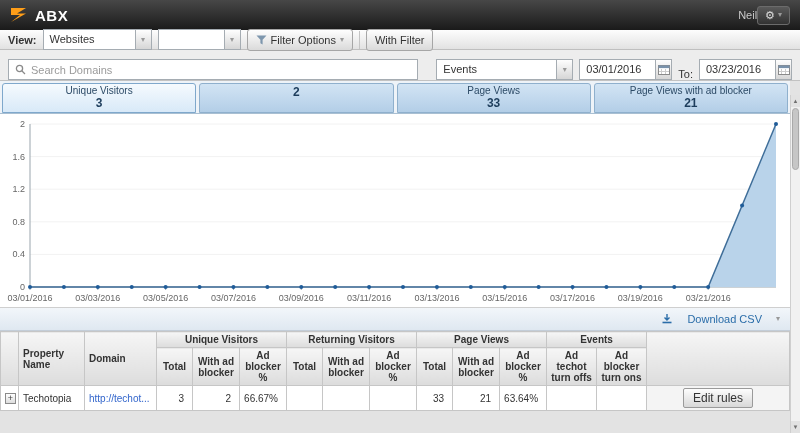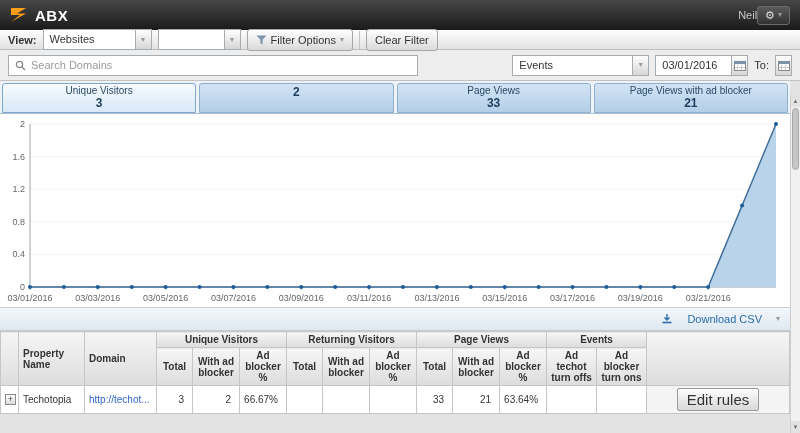--- a/index.html
+++ b/index.html
@@ -19,21 +19,21 @@
   .lbl{font-weight:bold}
   .combo{display:flex;height:21px}
   .combo-text{border:1px solid #a5acb2;border-right:none;background:#fff;padding:3px 6px;min-width:92px}
   .combo-text.small{min-width:66px}
   .combo-text.wide{min-width:120px}
   .combo-btn{width:17px;border:1px solid #a5acb2;background:linear-gradient(#fefefe,#d6d6d6);display:flex;align-items:center;justify-content:center;cursor:pointer}
   .btn{display:flex;align-items:center;gap:4px;height:22px;padding:0 8px;border:1px solid #a6a6a6;border-radius:3px;background:linear-gradient(#fefefe,#dadada);cursor:pointer}
   .sep{width:1px;height:18px;background:#c4c4c4}
 
   
-  .search-row{height:31px;background:#ededed;border-bottom:1px solid #c2c2c2;display:flex;align-items:center;gap:6px;padding:0 8px}
+  .search-row{height:31px;background:#ededed;border-bottom:1px solid #c2c2c2;display:flex;align-items:flex-end;gap:6px;padding:0 8px}
   .search-box{flex:0 0 410px;display:flex;align-items:center;gap:5px;height:21px;border:1px solid #a5acb2;background:#fff;padding:0 6px}
   .search-box input{border:none;outline:none;flex:1;font-family:"Liberation Sans",sans-serif;font-size:11px;color:#555;background:transparent}
   .search-box input::placeholder{color:#9a9a9a}
   .date-text{border:1px solid #a5acb2;border-right:none;background:#fff;padding:3px 6px;min-width:76px}
   .flex1{flex:1}
 
   
   .tabs{display:flex;gap:3px;height:33px;background:#eef3f8;padding:2px 2px 0 2px;margin-right:10px;border-bottom:1px solid #a9bfd2}
   .tab{flex:1;border:1px solid #8fb0cd;border-radius:3px 3px 0 0;background:linear-gradient(#d2e4f4,#b3cee7);text-align:center;padding:1px 0;cursor:pointer;color:#2c4a66}
   .tab.selected{background:linear-gradient(#f5fafe,#d8e9f8);border-color:#7fa8cc}
@@ -51,21 +51,21 @@
   
   table{border-collapse:collapse;width:calc(100% - 10px);background:#fff;font-size:10px;table-layout:fixed}
   th,td{border:1px solid #c6c6c6;padding:2px 4px;overflow:hidden;white-space:nowrap}
   thead th{background:linear-gradient(#f6f6f6,#dcdcdc);font-weight:bold;text-align:center;color:#333;white-space:normal}
   thead .group-row th{height:16px}
   thead .sub-row th{height:32px;font-weight:bold}
   thead th.left{text-align:left}
   td.num{text-align:right;padding-right:8px}
   td.link a{color:#3366cc;text-decoration:none}
   .expand-box{width:11px;height:11px;border:1px solid #8a8a8a;background:linear-gradient(#fff,#ddd);font-size:9px;line-height:9px;text-align:center;color:#444;cursor:pointer;margin:0 auto}
-  .edit-btn{display:inline-block;border:1px solid #9a9a9a;border-radius:2px;background:linear-gradient(#fdfdfd,#d8d8d8);padding:2px 9px;font-size:15px;cursor:pointer}
+  .edit-btn{display:inline-block;border:1px solid #9a9a9a;border-radius:2px;background:linear-gradient(#fdfdfd,#d8d8d8);padding:2px 9px;font-size:12px;cursor:pointer}
   td.actions{text-align:center;background:#f4f4f4}
   tbody tr{height:25px}
 
   
   .vscroll{position:absolute;top:95px;right:0;bottom:0;width:10px;background:#f1f1f1;border-left:1px solid #cfcfcf;display:flex;flex-direction:column;align-items:stretch}
   .vs-arrow{height:12px;display:flex;align-items:center;justify-content:center;font-size:6px;color:#707070;background:#e2e2e2;cursor:pointer}
   .vs-thumb{height:62px;background:#c6c6c6;border:1px solid #a9a9a9;border-radius:4px;margin:1px;cursor:grab}
   .vs-track{flex:1}
 </style>
 </head>
@@ -102,21 +102,21 @@
   </div>
   <div class="btn">
     <svg width="11" height="10" viewBox="0 0 11 10">
         <path d="M0.5 0.5 H10.5 L6.6 4.8 V9.4 L4.4 8.2 V4.8 Z" fill="#7d96ad"></path>
       </svg>
     <span>Filter Options</span>
     <span class="caret">▾</span>
   </div>
   <div class="sep"></div>
   <div class="btn">
-    <span>Clear Filter</span>
+    <span>With Filter</span>
   </div>
 </div>
 
 <div class="search-row">
   <div class="search-box">
     <svg width="11" height="11" viewBox="0 0 11 11">
         <circle cx="4.5" cy="4.5" r="3.1" fill="none" stroke="#8a8a8a" stroke-width="1.3"></circle>
         <line x1="7" y1="7" x2="10" y2="10" stroke="#8a8a8a" stroke-width="1.3"></line>
       </svg>
     <input type="text" placeholder="Search Domains" style="">
@@ -135,20 +135,21 @@
           <rect x="0.5" y="1.5" width="11" height="9" fill="#fff" stroke="#8a8a8a"></rect>
           <rect x="0.5" y="1.5" width="11" height="2.6" fill="#7a92ab"></rect>
           <line x1="3.5" y1="5" x2="3.5" y2="10" stroke="#ccc"></line>
           <line x1="7.5" y1="5" x2="7.5" y2="10" stroke="#ccc"></line>
           <line x1="1" y1="7.5" x2="11" y2="7.5" stroke="#ccc"></line>
         </svg>
     </div>
   </div>
   <span>To:</span>
   <div class="combo">
+    <div class="date-text">03/23/2016</div>
     <div class="combo-btn">
       <svg width="12" height="11" viewBox="0 0 12 11">
           <rect x="0.5" y="1.5" width="11" height="9" fill="#fff" stroke="#8a8a8a"></rect>
           <rect x="0.5" y="1.5" width="11" height="2.6" fill="#7a92ab"></rect>
           <line x1="3.5" y1="5" x2="3.5" y2="10" stroke="#ccc"></line>
           <line x1="7.5" y1="5" x2="7.5" y2="10" stroke="#ccc"></line>
           <line x1="1" y1="7.5" x2="11" y2="7.5" stroke="#ccc"></line>
         </svg>
     </div>
   </div>

